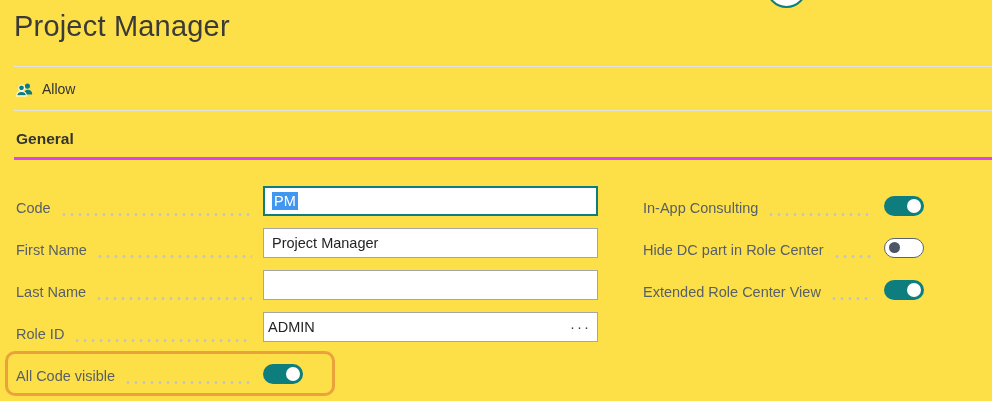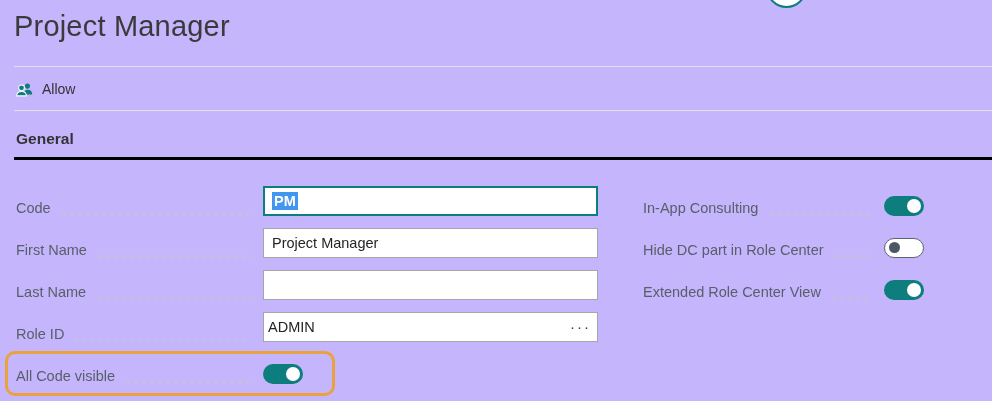--- a/index.html
+++ b/index.html
@@ -1,17 +1,17 @@
 <!DOCTYPE html>
 <html><head>
 <meta charset="utf-8">
 <style>
   html,body{margin:0;padding:0;background:#fff;}
   .canvas{
-    position:relative;width:992px;height:401px;overflow:hidden;background:#c4b5fd;
+    position:relative;width:992px;height:401px;overflow:hidden;background:#fde047;
     font-family:"Liberation Sans","DejaVu Sans",sans-serif;
   }
   
   .avatar-circle{
     position:absolute;left:766px;top:-33px;width:37px;height:37px;
     border:2px solid #0e7d7d;border-radius:50%;background:#fff;cursor:pointer;
   }
   .page-title{
     position:absolute;left:14px;top:10px;font-size:29px;font-weight:300;
     color:#3a3a3a;letter-spacing:.2px;
@@ -19,21 +19,21 @@
   .divider{position:absolute;left:14px;right:0;height:1px;background:#e2e2e2;}
   .divider.d1{top:66px;}
   .divider.d2{top:110px;}
   .action-bar{
     position:absolute;left:16px;top:68px;height:42px;display:flex;align-items:center;
   }
   .menu-item{display:flex;align-items:center;gap:9px;cursor:pointer;}
   .menu-item .mi-label{font-size:14px;color:#333;}
   .section-header{
     position:absolute;left:14px;right:0;top:126px;
-    border-bottom:3px solid #000000;padding:4px 0 9px 2px;cursor:pointer;
+    border-bottom:3px solid #d946ef;padding:4px 0 9px 2px;cursor:pointer;
   }
   .section-header h2{margin:0;font-size:15.5px;font-weight:700;color:#333;}
   
   .col{position:absolute;top:186px;}
   .col.left{left:16px;width:582px;}
   .col.right{left:643px;width:281px;}
   .frow{display:flex;align-items:flex-end;height:30px;margin-bottom:12px;}
   .flabel{font-size:14.5px;color:#575f68;white-space:nowrap;}
   .leader{
     flex:1 1 auto;min-width:10px;height:3px;margin:2px 11px 0 9px;
@@ -41,21 +41,21 @@
   }
   .control{flex:0 0 335px;width:335px;display:flex;align-items:center;}
   .col.right .control{flex:0 0 40px;width:40px;}
   .tinput{
     box-sizing:border-box;width:335px;height:30px;border:1px solid #a6a6a6;
     background:#fff;font-family:inherit;font-size:14.5px;color:#242424;
     padding:0 4px;display:flex;align-items:center;
   }
   input.tinput{display:inline-block;padding:0 8px;}
   .tinput.focused{border:2px solid #0e7d7d;padding:0 7px;}
-  .sel-text{background:#4196f0;color:#fff;padding:1px 2px;font-weight:bold;}
+  .sel-text{background:#4196f0;color:#fff;padding:1px 2px;}
   .tinput.lookup{justify-content:space-between;}
   .assist-btn{
     border:none;background:none;color:#3c3c3c;font-size:15px;letter-spacing:2px;
     line-height:10px;cursor:pointer;padding:0 2px;font-family:inherit;
   }
   
   .toggle{position:relative;width:40px;height:20px;border-radius:10px;box-sizing:border-box;cursor:pointer;flex:0 0 40px;}
   .toggle.on{background:#0e7d7d;}
   .toggle.on::after{
     content:"";position:absolute;right:3px;top:3px;width:14px;height:14px;border-radius:50%;background:#fff;

